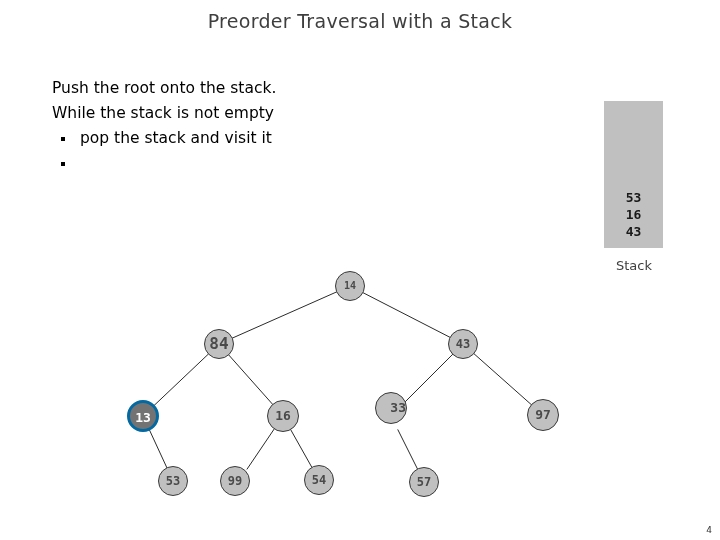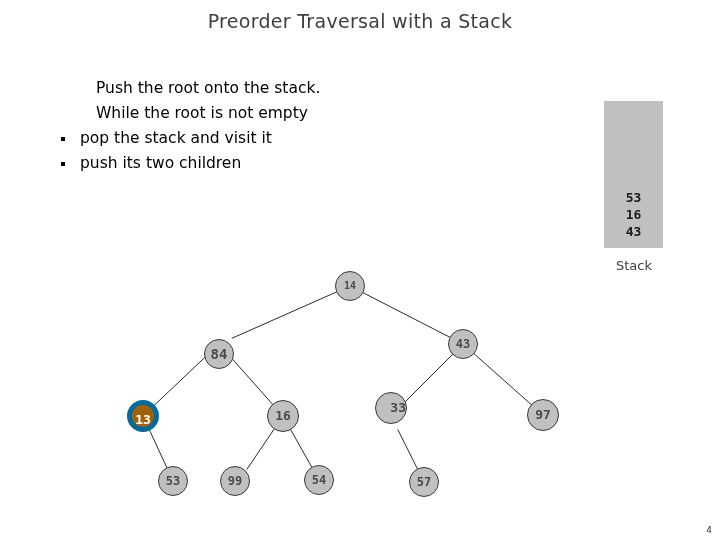--- a/index.html
+++ b/index.html
@@ -38,21 +38,20 @@
     left: 52px;
     top: 76px;
     width: 420px;
     font-family: "DejaVu Sans", sans-serif;
     font-size: 15.5px;
     color: #000000;
     line-height: 25px;
   }
   #algo .line {
     white-space: nowrap;
-    margin-left: 44px;
   }
   #algo .bullet-line {
     position: relative;
     padding-left: 28px;
     white-space: nowrap;
   }
   #algo .bullet-line .sq {
     position: absolute;
     left: 9px;
     top: 11px;
@@ -132,22 +131,22 @@
     border-radius: 50%;
     box-sizing: border-box;
     text-align: center;
     font-family: "DejaVu Sans Mono", monospace;
     font-weight: bold;
     background: #c0c0c0;
     border: 1px solid #3a3a3a;
     color: #4a4a4a;
   }
   .node.visited {
-    background: #a16207;
-    border: 5px solid #0369a1;
+    background: #737373;
+    border: 3px solid #0369a1;
     color: #ffffff;
   }
 
   
   #page-num {
     position: absolute;
     right: 8px;
     bottom: 5px;
     font-family: "DejaVu Sans", sans-serif;
     font-size: 9px;
@@ -156,28 +155,27 @@
 </style>
 </head>
 <body>
 
 <div id="slide">
 
   <div id="title">Preorder Traversal with a Stack</div>
 
   <div id="algo">
     <div class="line">Push the root onto the stack.</div>
-    <div class="line">While the root is not empty</div>
+    <div class="line">While the stack is not empty</div>
     <div class="bullet-line">
       <span class="sq"></span>
       <span>pop the stack and visit it</span>
     </div>
     <div class="bullet-line">
       <span class="sq"></span>
-      <span>push its two children</span>
     </div>
   </div>
 
 
   <div id="stack-panel">
     <div id="stack-items">
         <div>53</div>
         <div>16</div>
         <div>43</div>
       </div>
@@ -191,21 +189,21 @@
         <line x1="208.83666242531842" y1="353.62842507075095" x2="153.8892902585874" y2="405.68383028133826" stroke="#2b2b2b" stroke-width="1"></line>
         <line x1="228.30109374361888" y1="354.46373046157123" x2="273.0345424175512" y2="404.7888602197451" stroke="#2b2b2b" stroke-width="1"></line>
         <line x1="453.1005050633883" y1="353.8994949366117" x2="401.6066017177982" y2="405.3933982822018" stroke="#2b2b2b" stroke-width="1"></line>
         <line x1="473.4709486517381" y1="353.2929669284176" x2="531.7811264445663" y2="405.0432497195526" stroke="#2b2b2b" stroke-width="1"></line>
         <line x1="149.2858726619262" y1="429.6193907675068" x2="167.13318551553553" y2="468.2885686169937" stroke="#2b2b2b" stroke-width="1"></line>
         <line x1="274.5915038213889" y1="428.42164208203906" x2="246.84792976670366" y2="469.4064673900969" stroke="#2b2b2b" stroke-width="1"></line>
         <line x1="290.3539185944884" y1="429.07363305686823" x2="312.13634264514417" y2="467.7979424802563" stroke="#2b2b2b" stroke-width="1"></line>
         <line x1="397.7082039324994" y1="429.41640786499875" x2="417.7390096630006" y2="469.4780193260012" stroke="#2b2b2b" stroke-width="1"></line>
       </svg>
   <div class="node" style="left: 335px; top: 271px; width: 30px; height: 30px; line-height: 28px; font-size: 10px;"><span>14</span></div>
-      <div class="node" style="left: 204px; top: 329px; width: 30px; height: 30px; line-height: 28px; font-size: 14px; margin-top: 10px;"><span>84</span></div>
+      <div class="node" style="left: 204px; top: 329px; width: 30px; height: 30px; line-height: 28px; font-size: 16px;"><span>84</span></div>
       <div class="node" style="left: 448px; top: 329px; width: 30px; height: 30px; line-height: 28px; font-size: 12px;"><span>43</span></div>
       <div class="node visited" style="left: 127px; top: 400px; width: 32px; height: 32px; line-height: 30px; font-size: 13px;"><span>13</span></div>
       <div class="node" style="left: 267px; top: 400px; width: 32px; height: 32px; line-height: 30px; font-size: 13px;"><span>16</span></div>
       <div class="node" style="left: 375px; top: 392px; width: 32px; height: 32px; line-height: 30px; font-size: 13px; text-align: right;"><span>33</span></div>
       <div class="node" style="left: 527px; top: 399px; width: 32px; height: 32px; line-height: 30px; font-size: 13px;"><span>97</span></div>
       <div class="node" style="left: 158px; top: 466px; width: 30px; height: 30px; line-height: 28px; font-size: 12px;"><span>53</span></div>
       <div class="node" style="left: 220px; top: 466px; width: 30px; height: 30px; line-height: 28px; font-size: 12px;"><span>99</span></div>
       <div class="node" style="left: 304px; top: 465px; width: 30px; height: 30px; line-height: 28px; font-size: 12px;"><span>54</span></div>
       <div class="node" style="left: 409px; top: 467px; width: 30px; height: 30px; line-height: 28px; font-size: 12px;"><span>57</span></div>
     </div>

